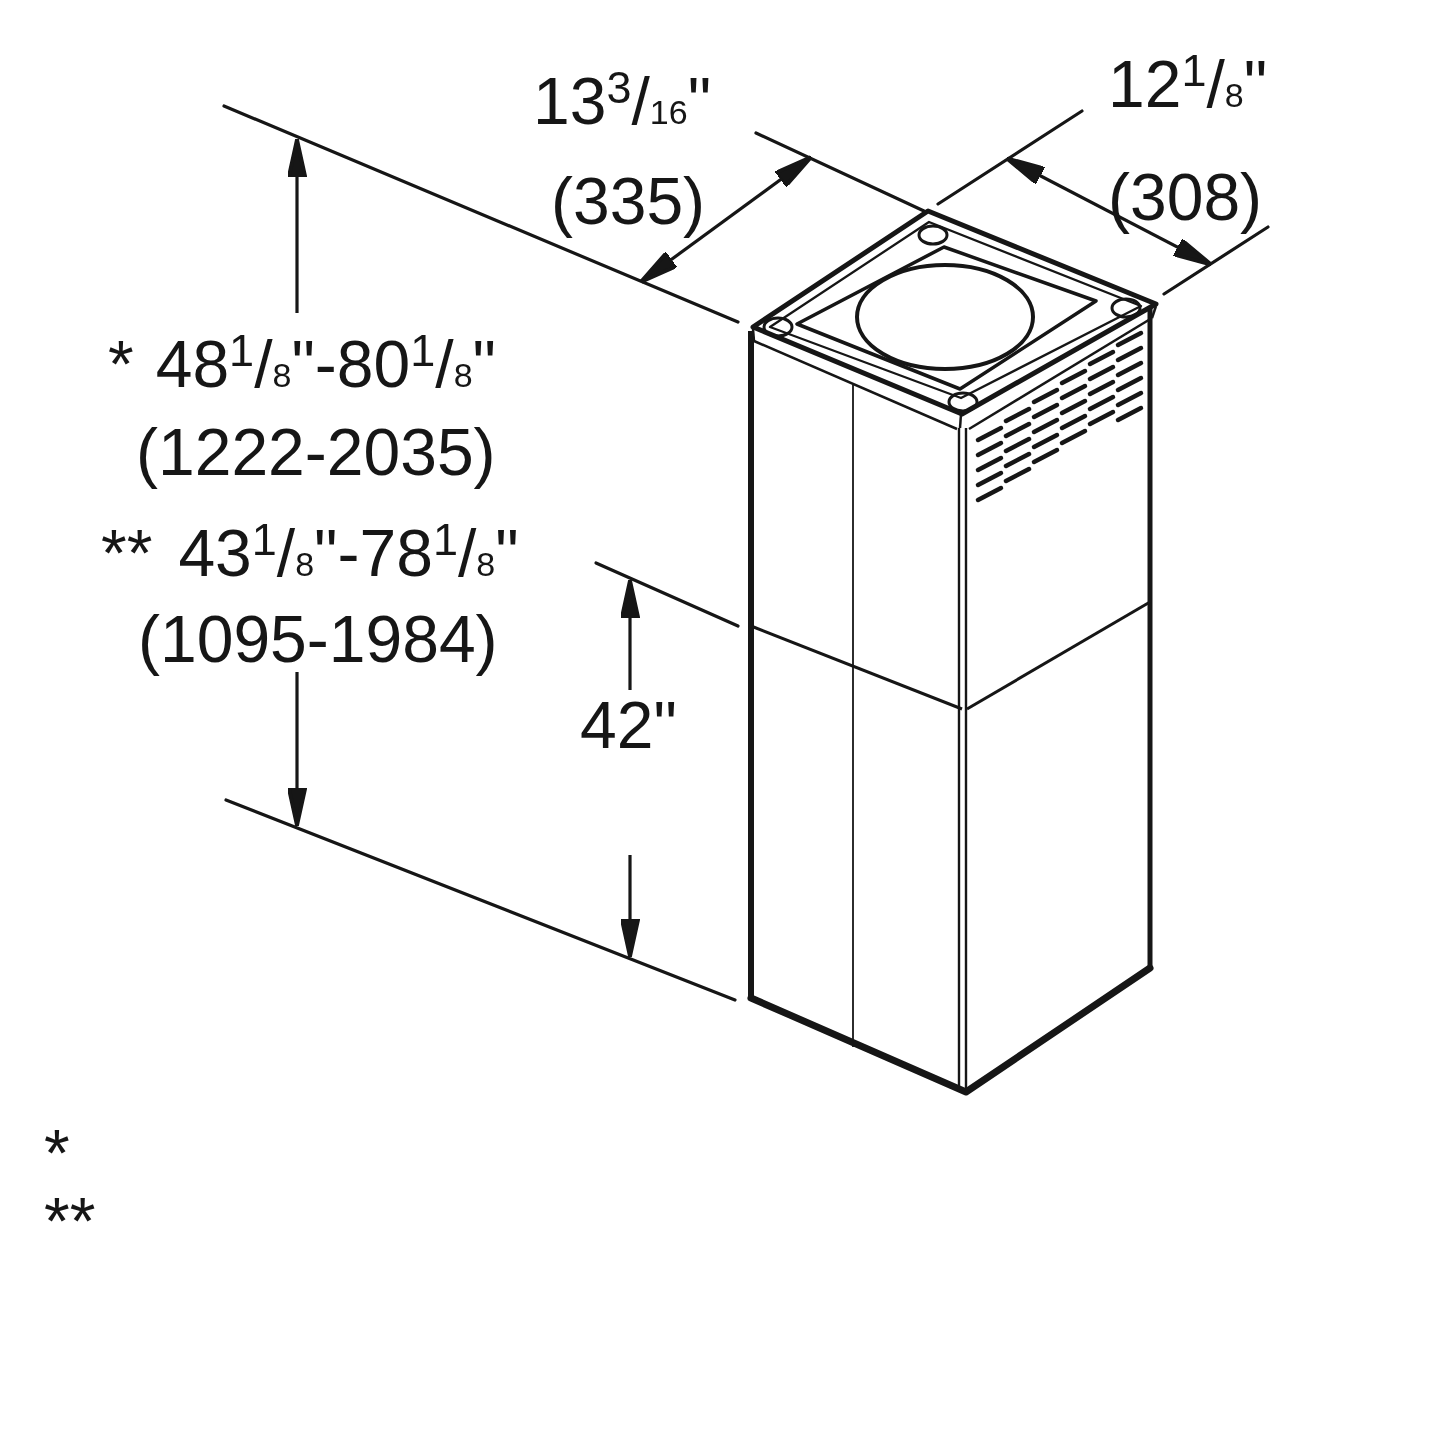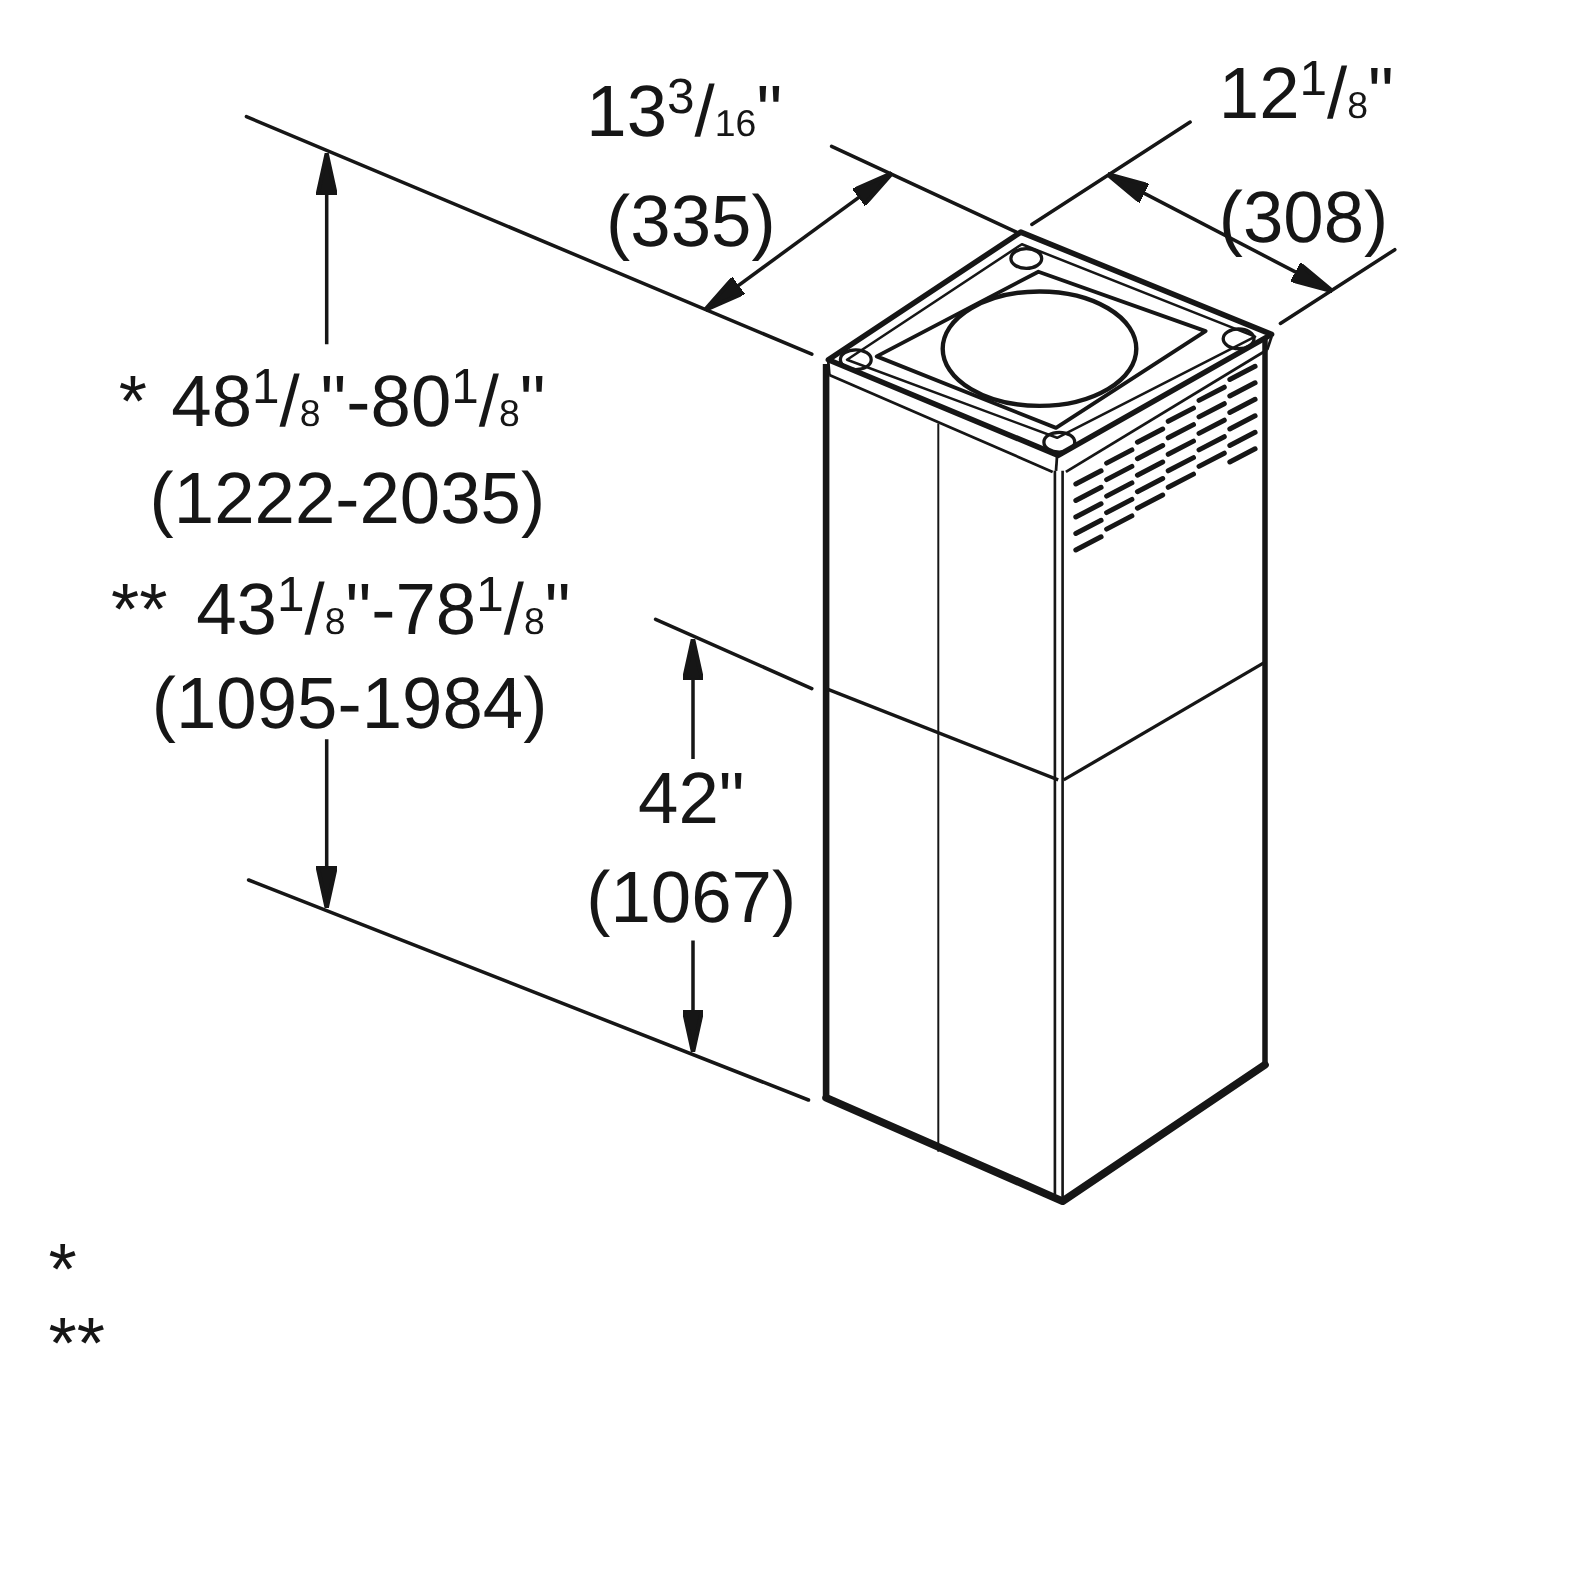--- a/index.html
+++ b/index.html
@@ -126,19 +126,18 @@
   <div class="txt" style="left:1108px;top:48px;"><span>12</span><span class="sup">1</span><span>/</span><span class="sm">8</span><span>"</span></div>
   <div class="txt" style="left:1108px;top:146px;margin-top:18px;">(308)</div>
 
   <div class="txt" style="left:108px;top:328px;"><span style="margin-right:22px;">*</span><span>48</span><span class="sup">1</span><span>/</span><span class="sm">8</span><span>"-</span><span>80</span><span class="sup">1</span><span>/</span><span class="sm">8</span><span>"</span></div>
   <div class="txt" style="left:136px;top:419px;">(1222-2035)</div>
 
   <div class="txt" style="left:101px;top:517px;"><span style="margin-right:26px;">**</span><span>43</span><span class="sup">1</span><span>/</span><span class="sm">8</span><span>"-</span><span>78</span><span class="sup">1</span><span>/</span><span class="sm">8</span><span>"</span></div>
   <div class="txt" style="left:138px;top:606px;">(1095-1984)</div>
 
   <div class="txt" style="left:580px;top:692px;"><span>42</span><span>"</span></div>
-  <div class="txt" style="left:533px;top:782px;">(1067)</div>
 
   <div class="legend-mark" style="left:44px;top:1120px;">*</div>
   <div class="legend-mark" style="left:44px;top:1188px;">**</div>
 
 
 </div>
 
 </body></html>

